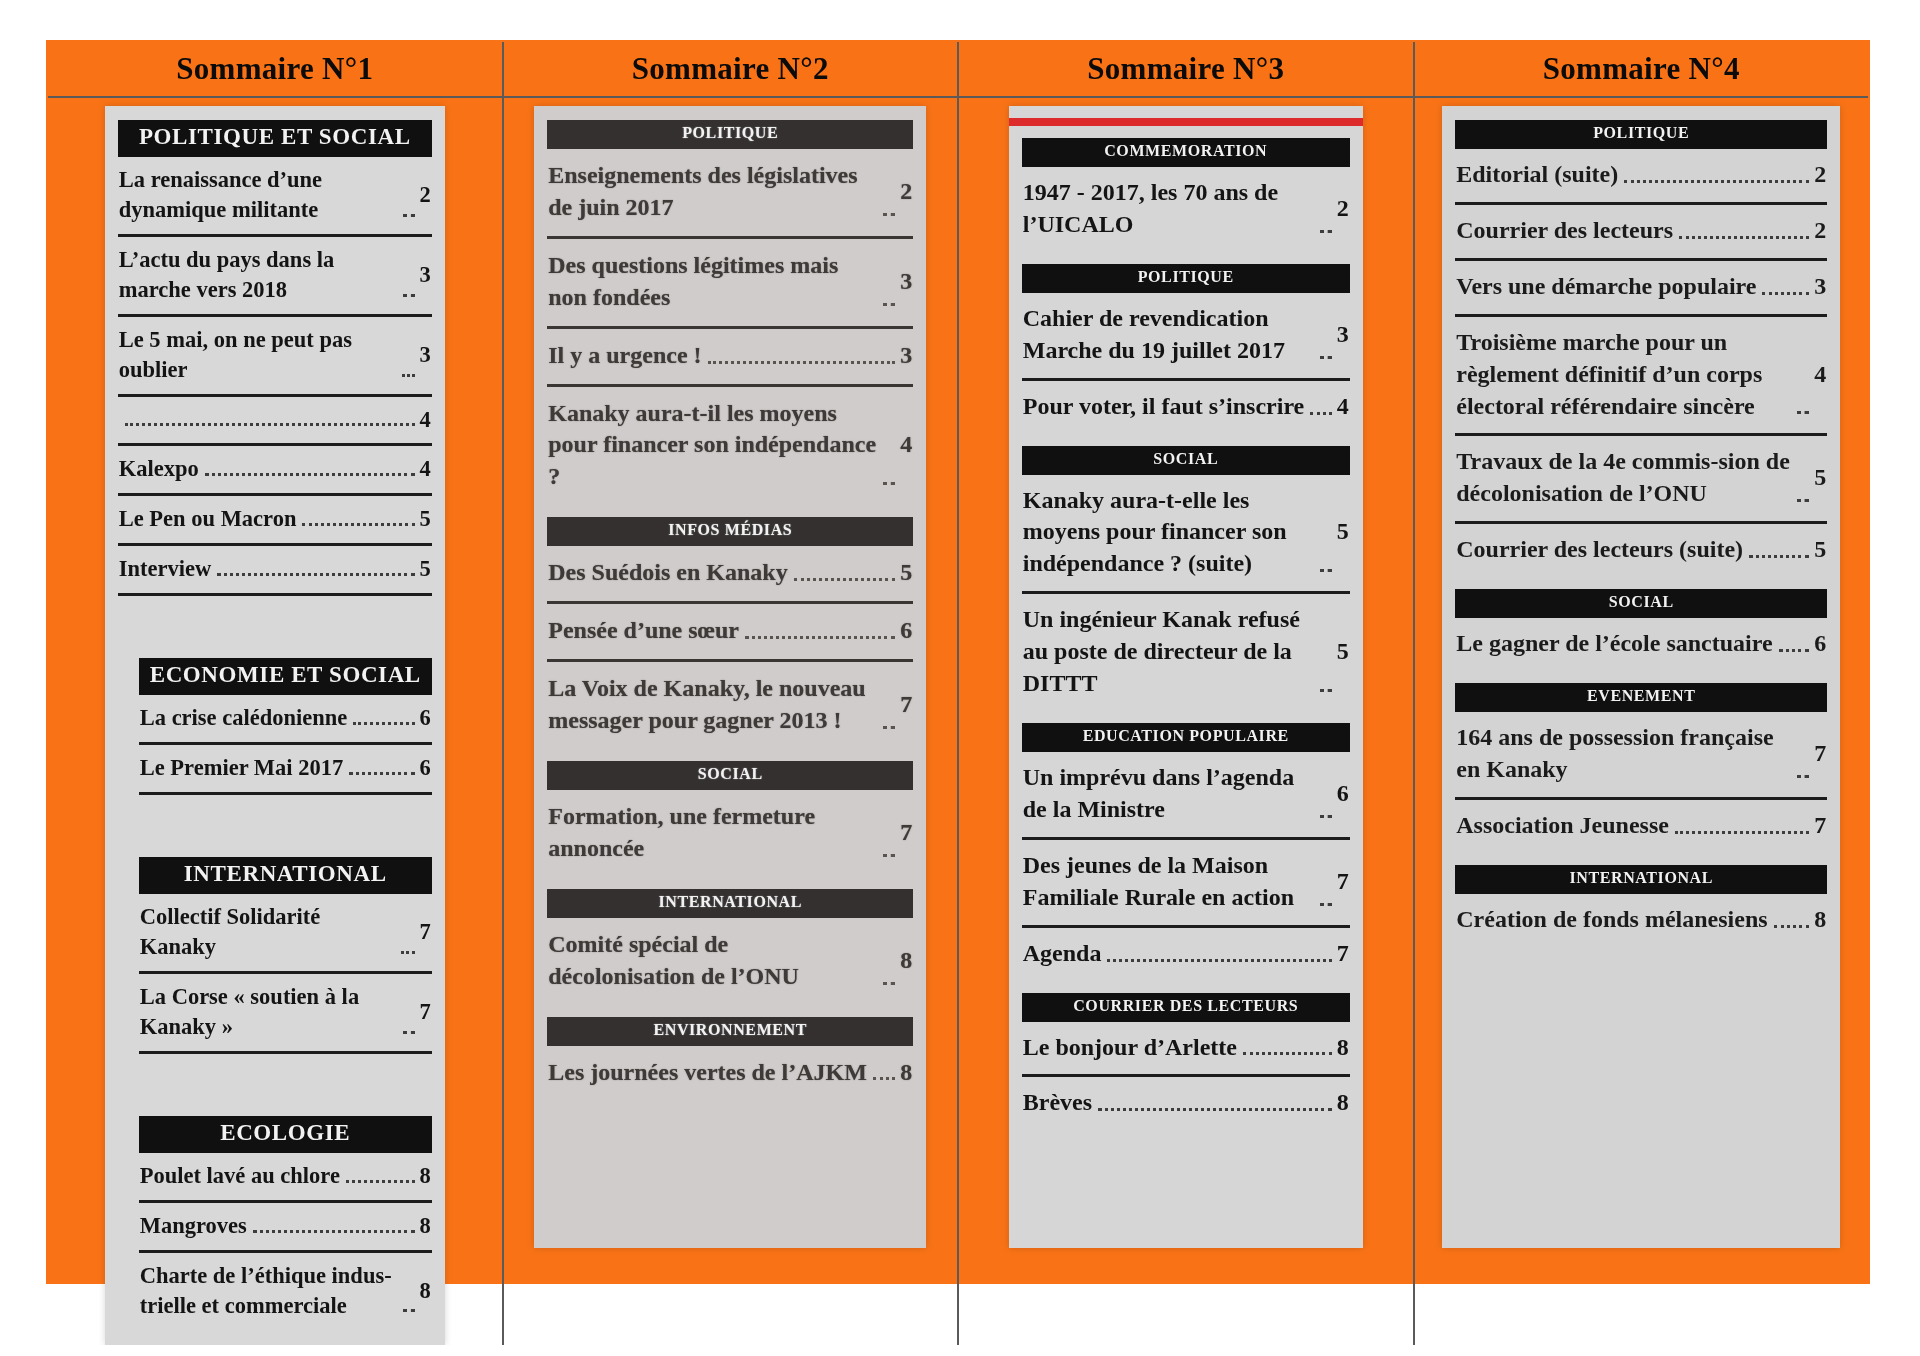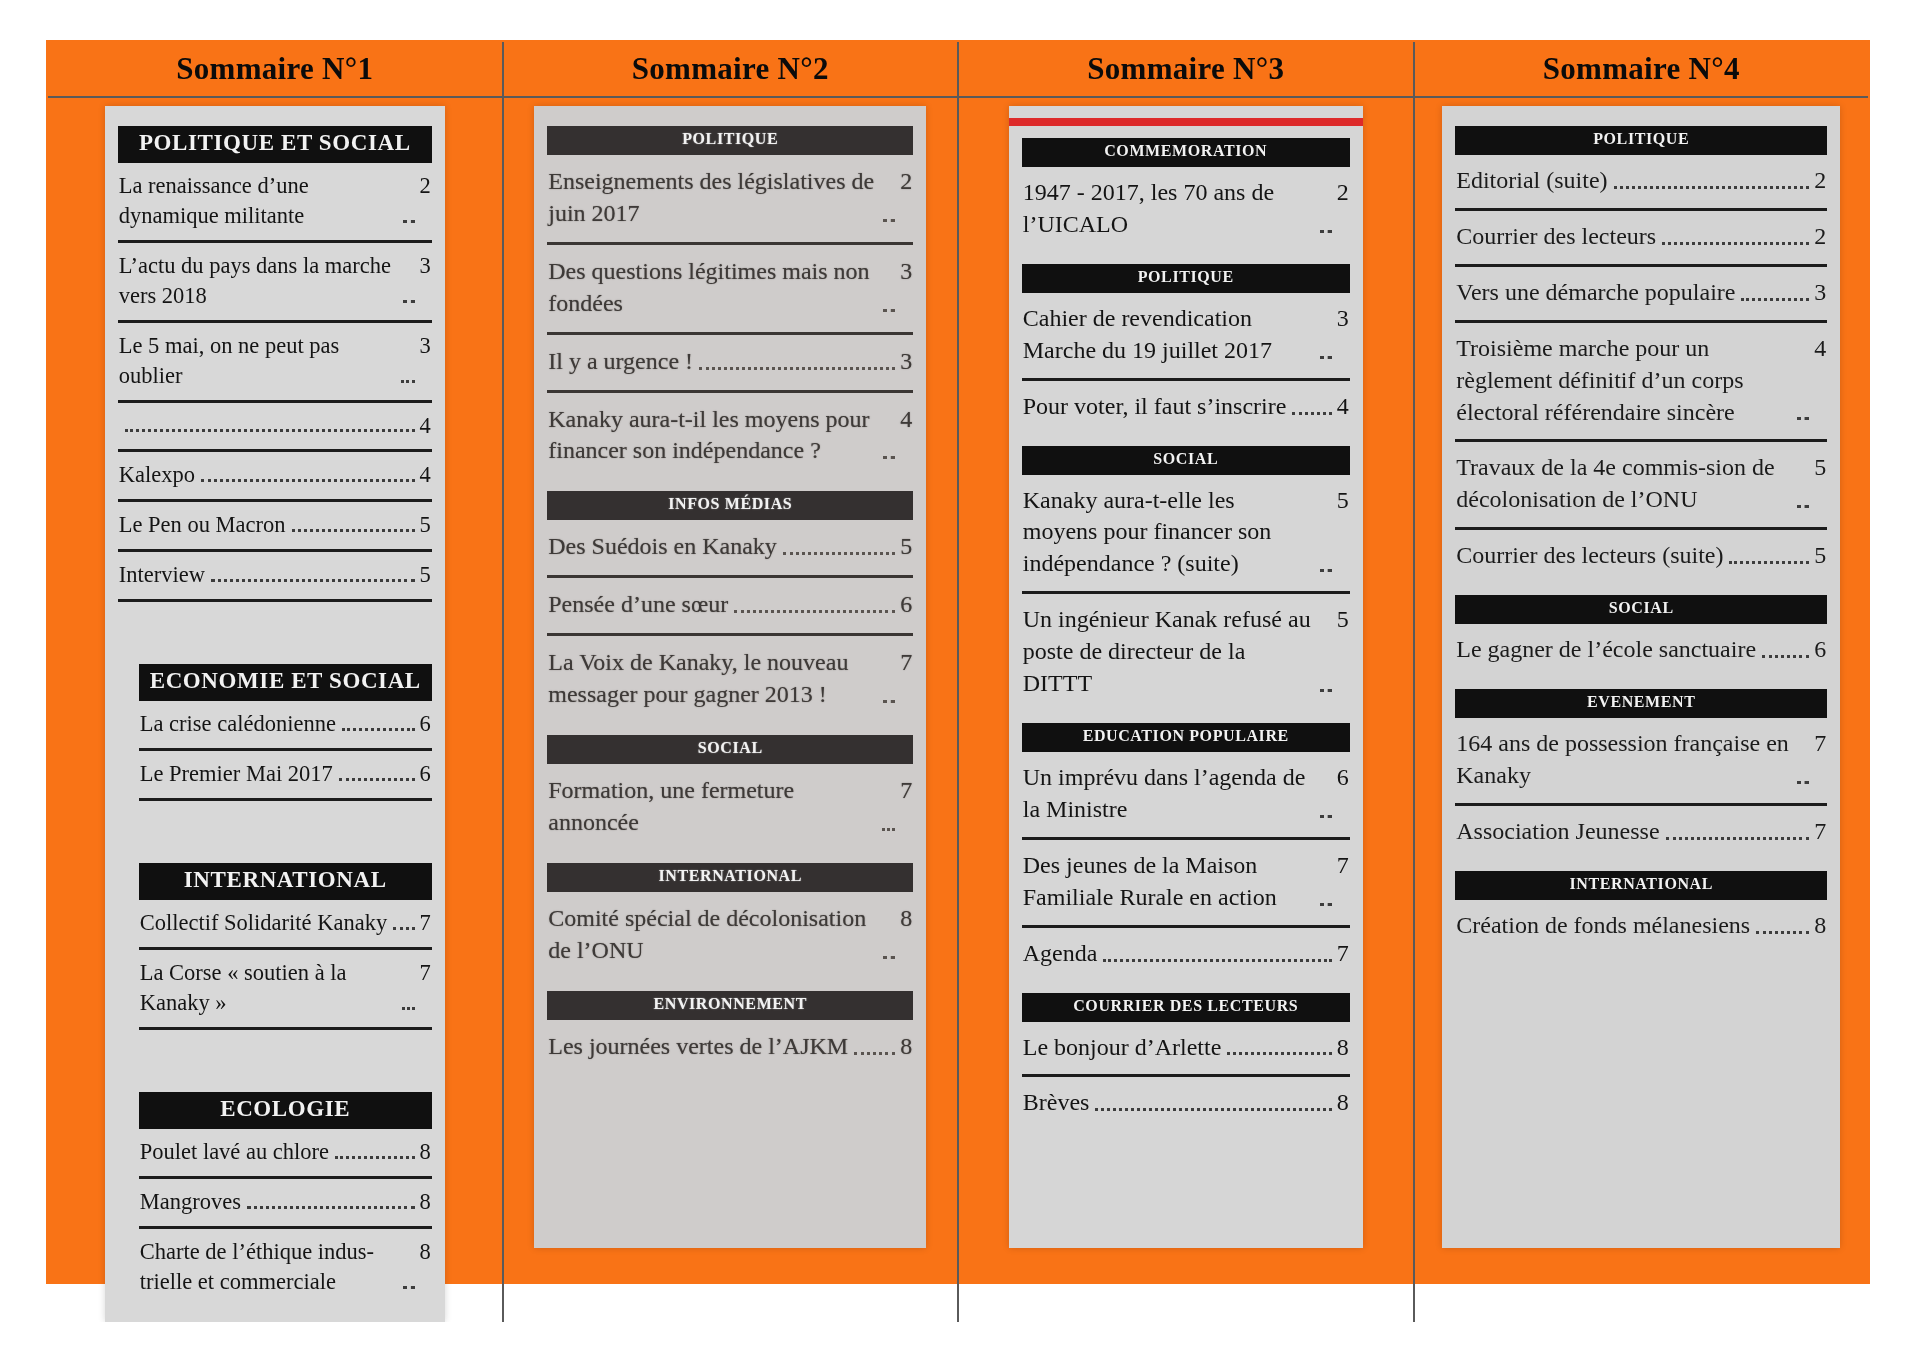--- a/index.html
+++ b/index.html
@@ -29,31 +29,31 @@
     padding:10px 13px 16px;box-shadow:0 0 7px rgba(0,0,0,0.16);
   }
   .col1 .scanbox{width:340px;background:var(--grey1,#d8d8d8);}
   .col2 .scanbox{width:392px;background:var(--grey2,#cfcccb);}
   .col3 .scanbox{width:354px;background:var(--grey3,#d6d6d6);padding-top:12px;}
   .col4 .scanbox{width:398px;background:var(--grey4,#d3d3d3);}
 
   .redbar{height:8px;margin:0 -13px 10px;background:var(--accent-red,#dd2a2a);}
 
   .sec{margin-top:12px;}
-  .sec:first-child{margin-top:10px;}
+  .sec:first-child{margin-top:4px;}
   .col3 .sec:first-child{margin-top:0;}
   .sec.gap{margin-top:62px;margin-left:21px;}
   .secbar{
     background:var(--bar-black,#101010);color:#f2f2f2;text-align:center;
     font-weight:bold;font-size:16px;padding:4px 2px 7px;letter-spacing:0.6px;
   }
   .item{
-    display:flex;align-items:flex-start;
+    display:flex;align-items:center;
     padding:9px 1px 10px;border-bottom:3px solid #1c1c1c;
-    font-weight:normal;font-size:24px;line-height:1.33;color:#141414;
+    font-weight:bold;font-size:24px;line-height:1.33;color:#141414;
   }
   .item.noline{border-bottom:none;}
   .item .t{flex:0 1 auto;}
   .item .dots{
     flex:1 1 14px;min-width:12px;align-self:flex-end;
     border-bottom:3px dotted #3d3d3d;margin:0 5px 8px 6px;
   }
   .item .pg{flex:0 0 auto;}
 
   .col1 .item{font-size:22.5px;padding:8px 1px 9px;}

